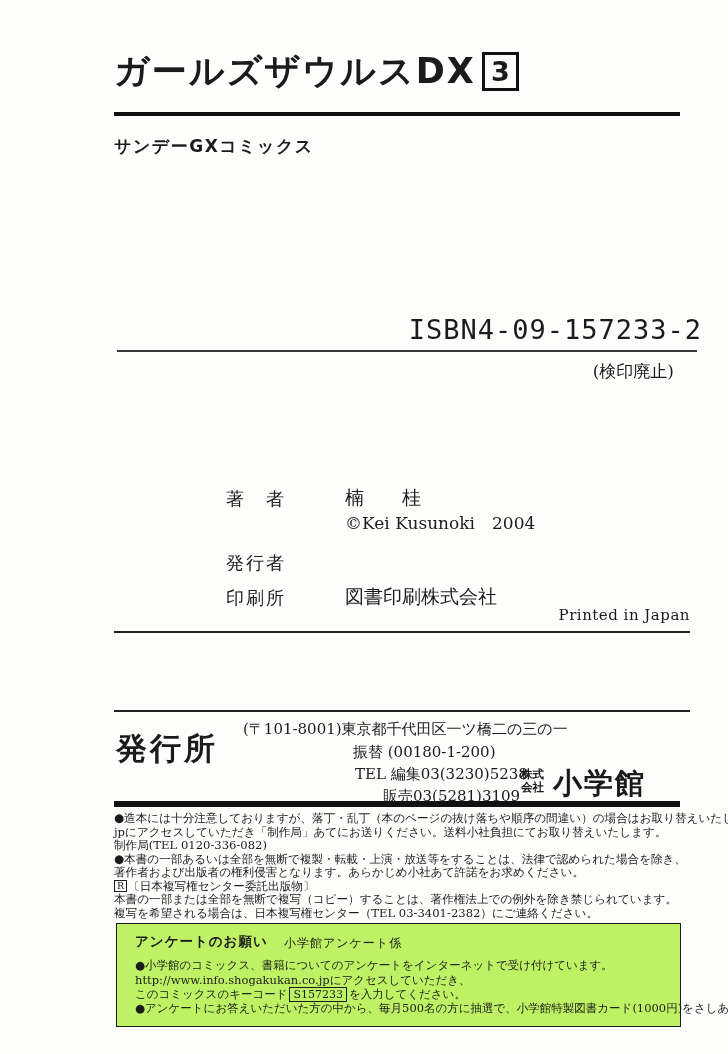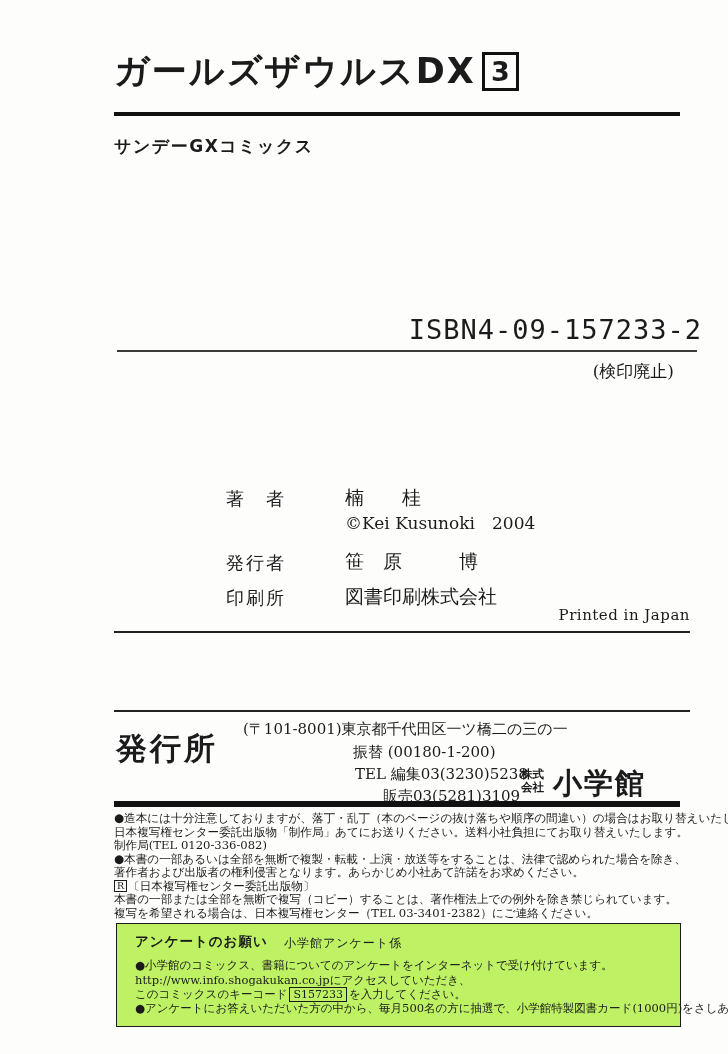--- a/index.html
+++ b/index.html
@@ -71,21 +71,20 @@
   <div class="abs isbn mono">ISBN4-09-157233-2</div>
   <div class="abs isbn-rule"></div>
 
   <div class="abs seal-note serif">(検印廃止)</div>
 
   <div class="abs credit-label serif" style="top:487px">著　者</div>
   <div class="abs credit-value serif" style="top:485px">楠　　桂</div>
   <div class="abs copyright serif">©Kei Kusunoki　2004</div>
 
   <div class="abs credit-label serif" style="top:551px">発行者</div>
-  <div class="abs credit-value serif" style="top:549px">笹　原　　　博</div>
 
   <div class="abs credit-label serif" style="top:586px">印刷所</div>
   <div class="abs credit-value serif" style="top:584px">図書印刷株式会社</div>
 
   <div class="abs printed-in serif">Printed in Japan</div>
   <div class="abs printed-rule"></div>
 
   <div class="abs magazine-rule"></div>
 
   <div class="abs publisher-label gothic">発行所</div>
@@ -95,21 +94,21 @@
   <div class="abs addr4 serif">販売03(5281)3109</div>
   <div class="abs company-prefix gothic">
     <div>株式</div>
     <div>会社</div>
   </div>
   <div class="abs company-name gothic">小学館</div>
   <div class="abs thick-bar"></div>
 
   <div class="abs legal serif">
     <div>●造本には十分注意しておりますが、落丁・乱丁（本のページの抜け落ちや順序の間違い）の場合はお取り替えいたします。</div>
-    <div>日本複写権センター委託出版物「制作局」あてにお送りください。送料小社負担にてお取り替えいたします。</div>
+    <div>jpにアクセスしていただき「制作局」あてにお送りください。送料小社負担にてお取り替えいたします。</div>
     <div>制作局(TEL 0120-336-082)</div>
     <div>●本書の一部あるいは全部を無断で複製・転載・上演・放送等をすることは、法律で認められた場合を除き、</div>
     <div>著作者および出版者の権利侵害となります。あらかじめ小社あて許諾をお求めください。</div>
     <div>
       <span class="rrc-mark">R</span><span>〔日本複写権センター委託出版物〕</span>
     </div>
     <div>本書の一部または全部を無断で複写（コピー）することは、著作権法上での例外を除き禁じられています。</div>
     <div>複写を希望される場合は、日本複写権センター（TEL 03-3401-2382）にご連絡ください。</div>
   </div>
 

